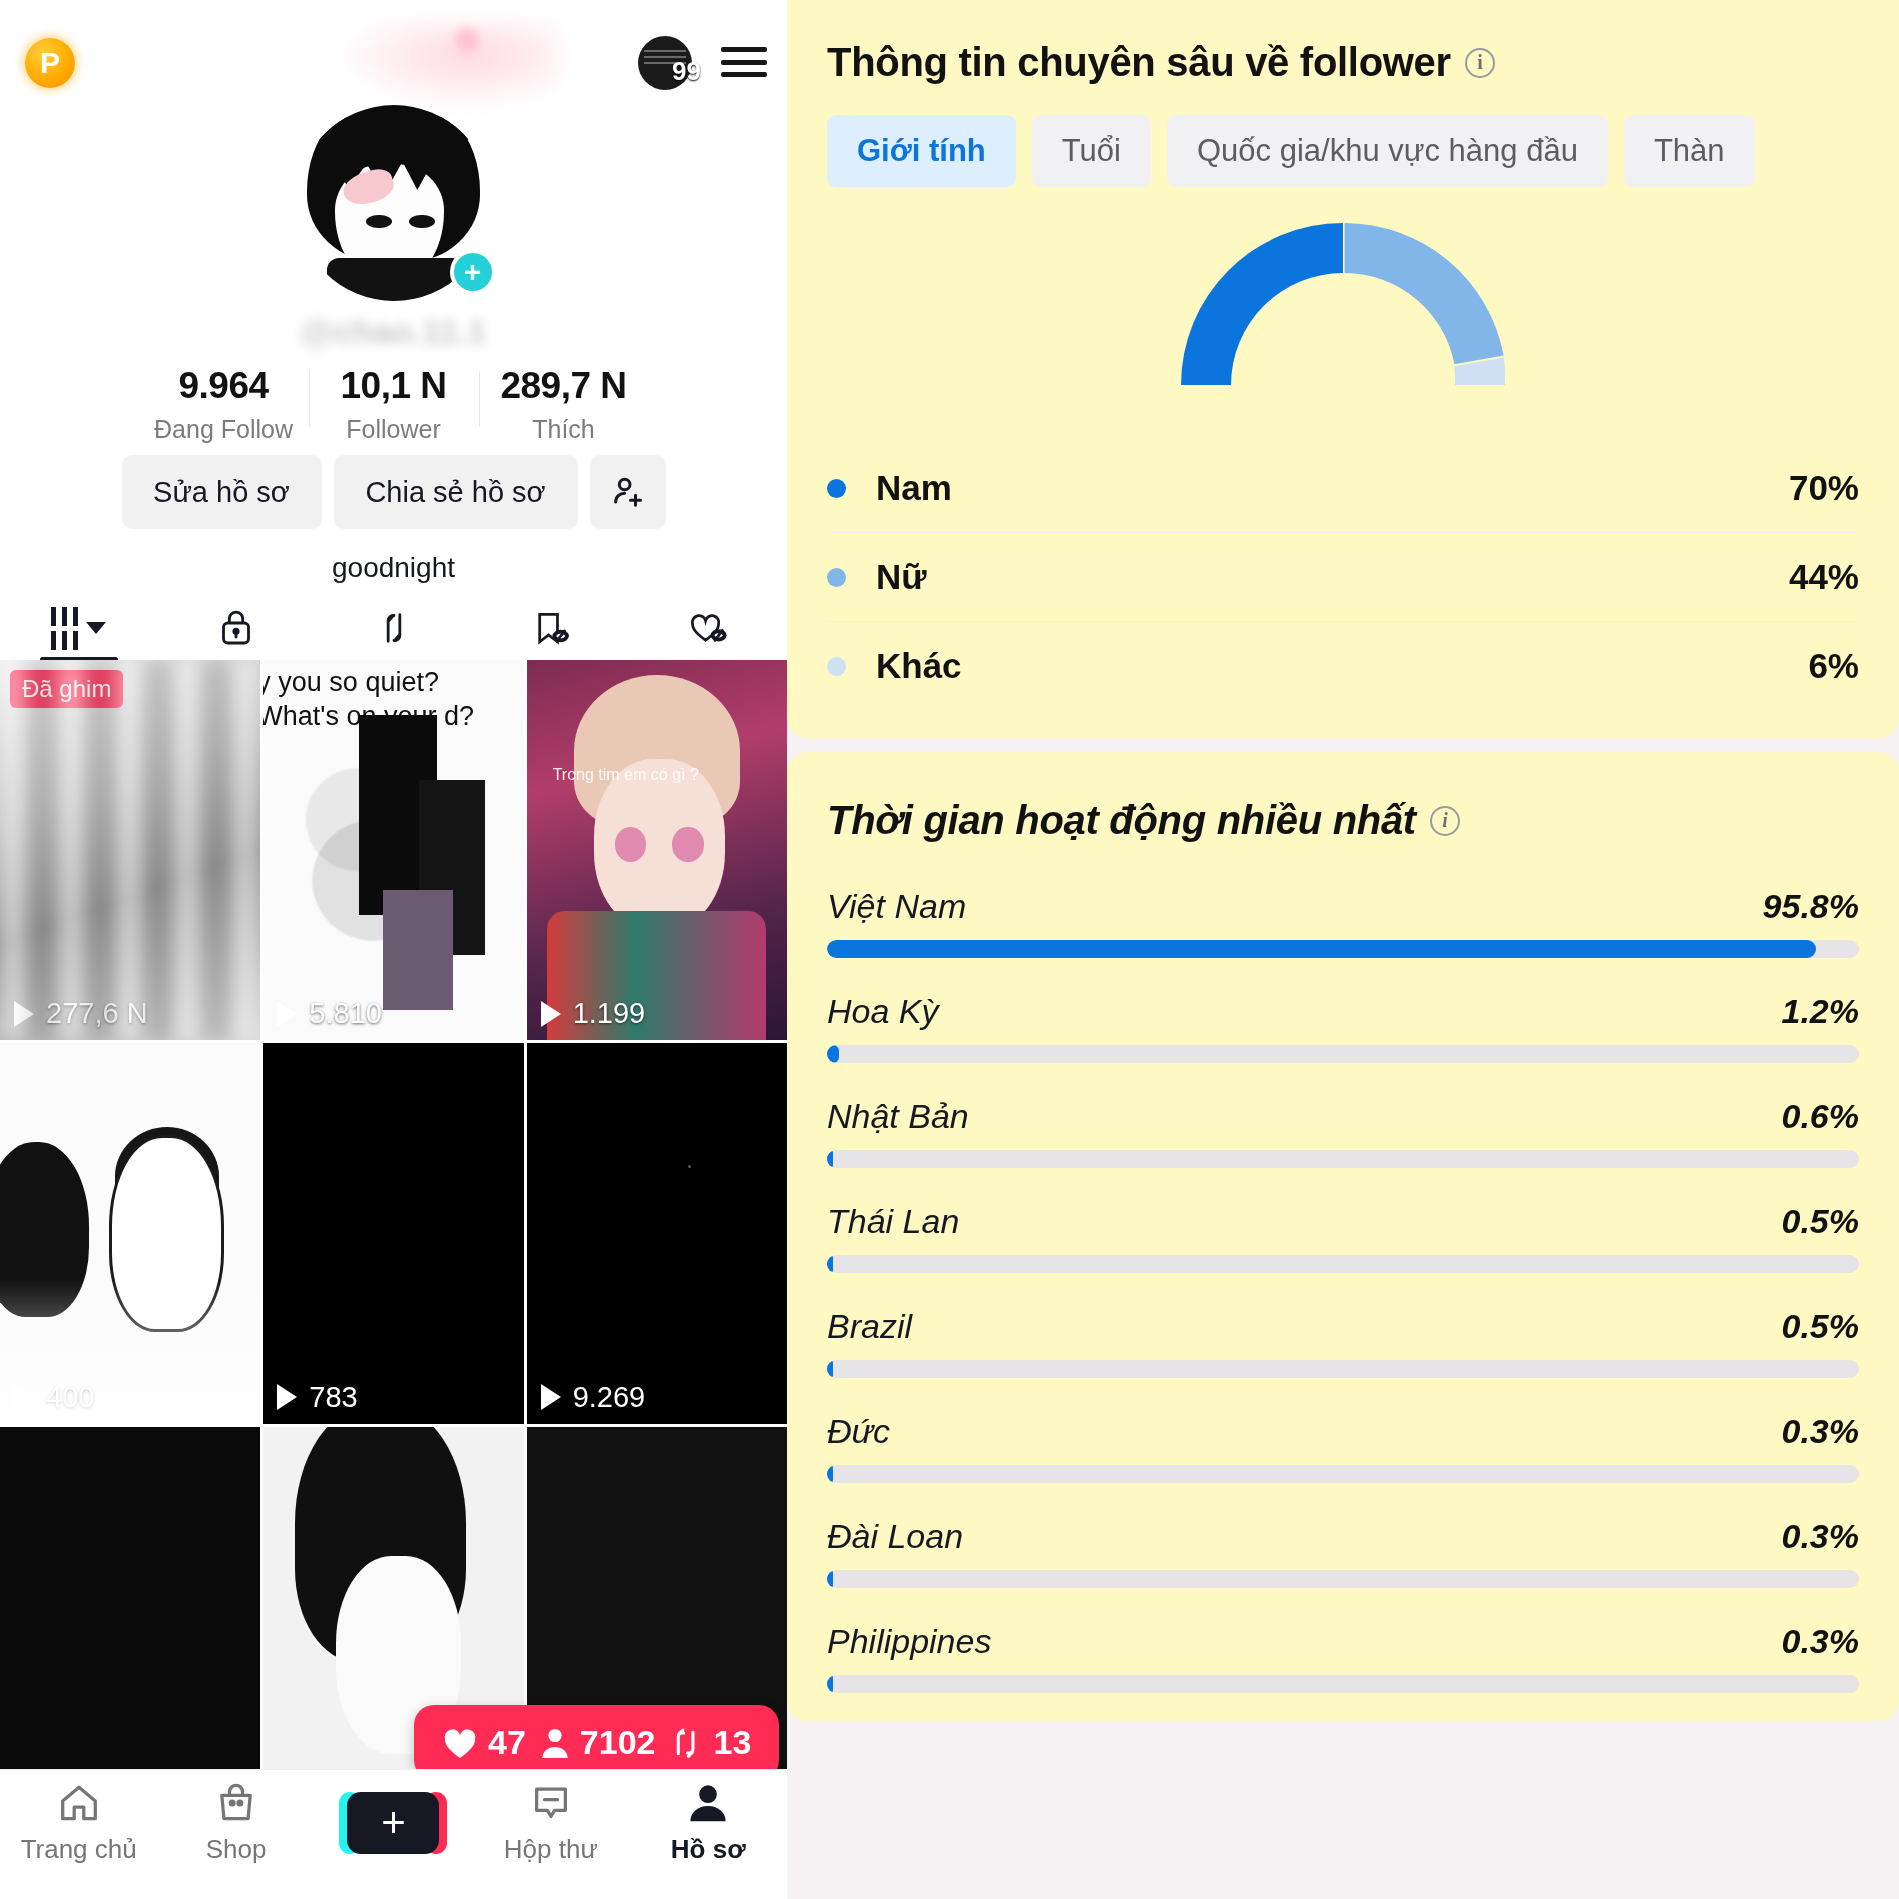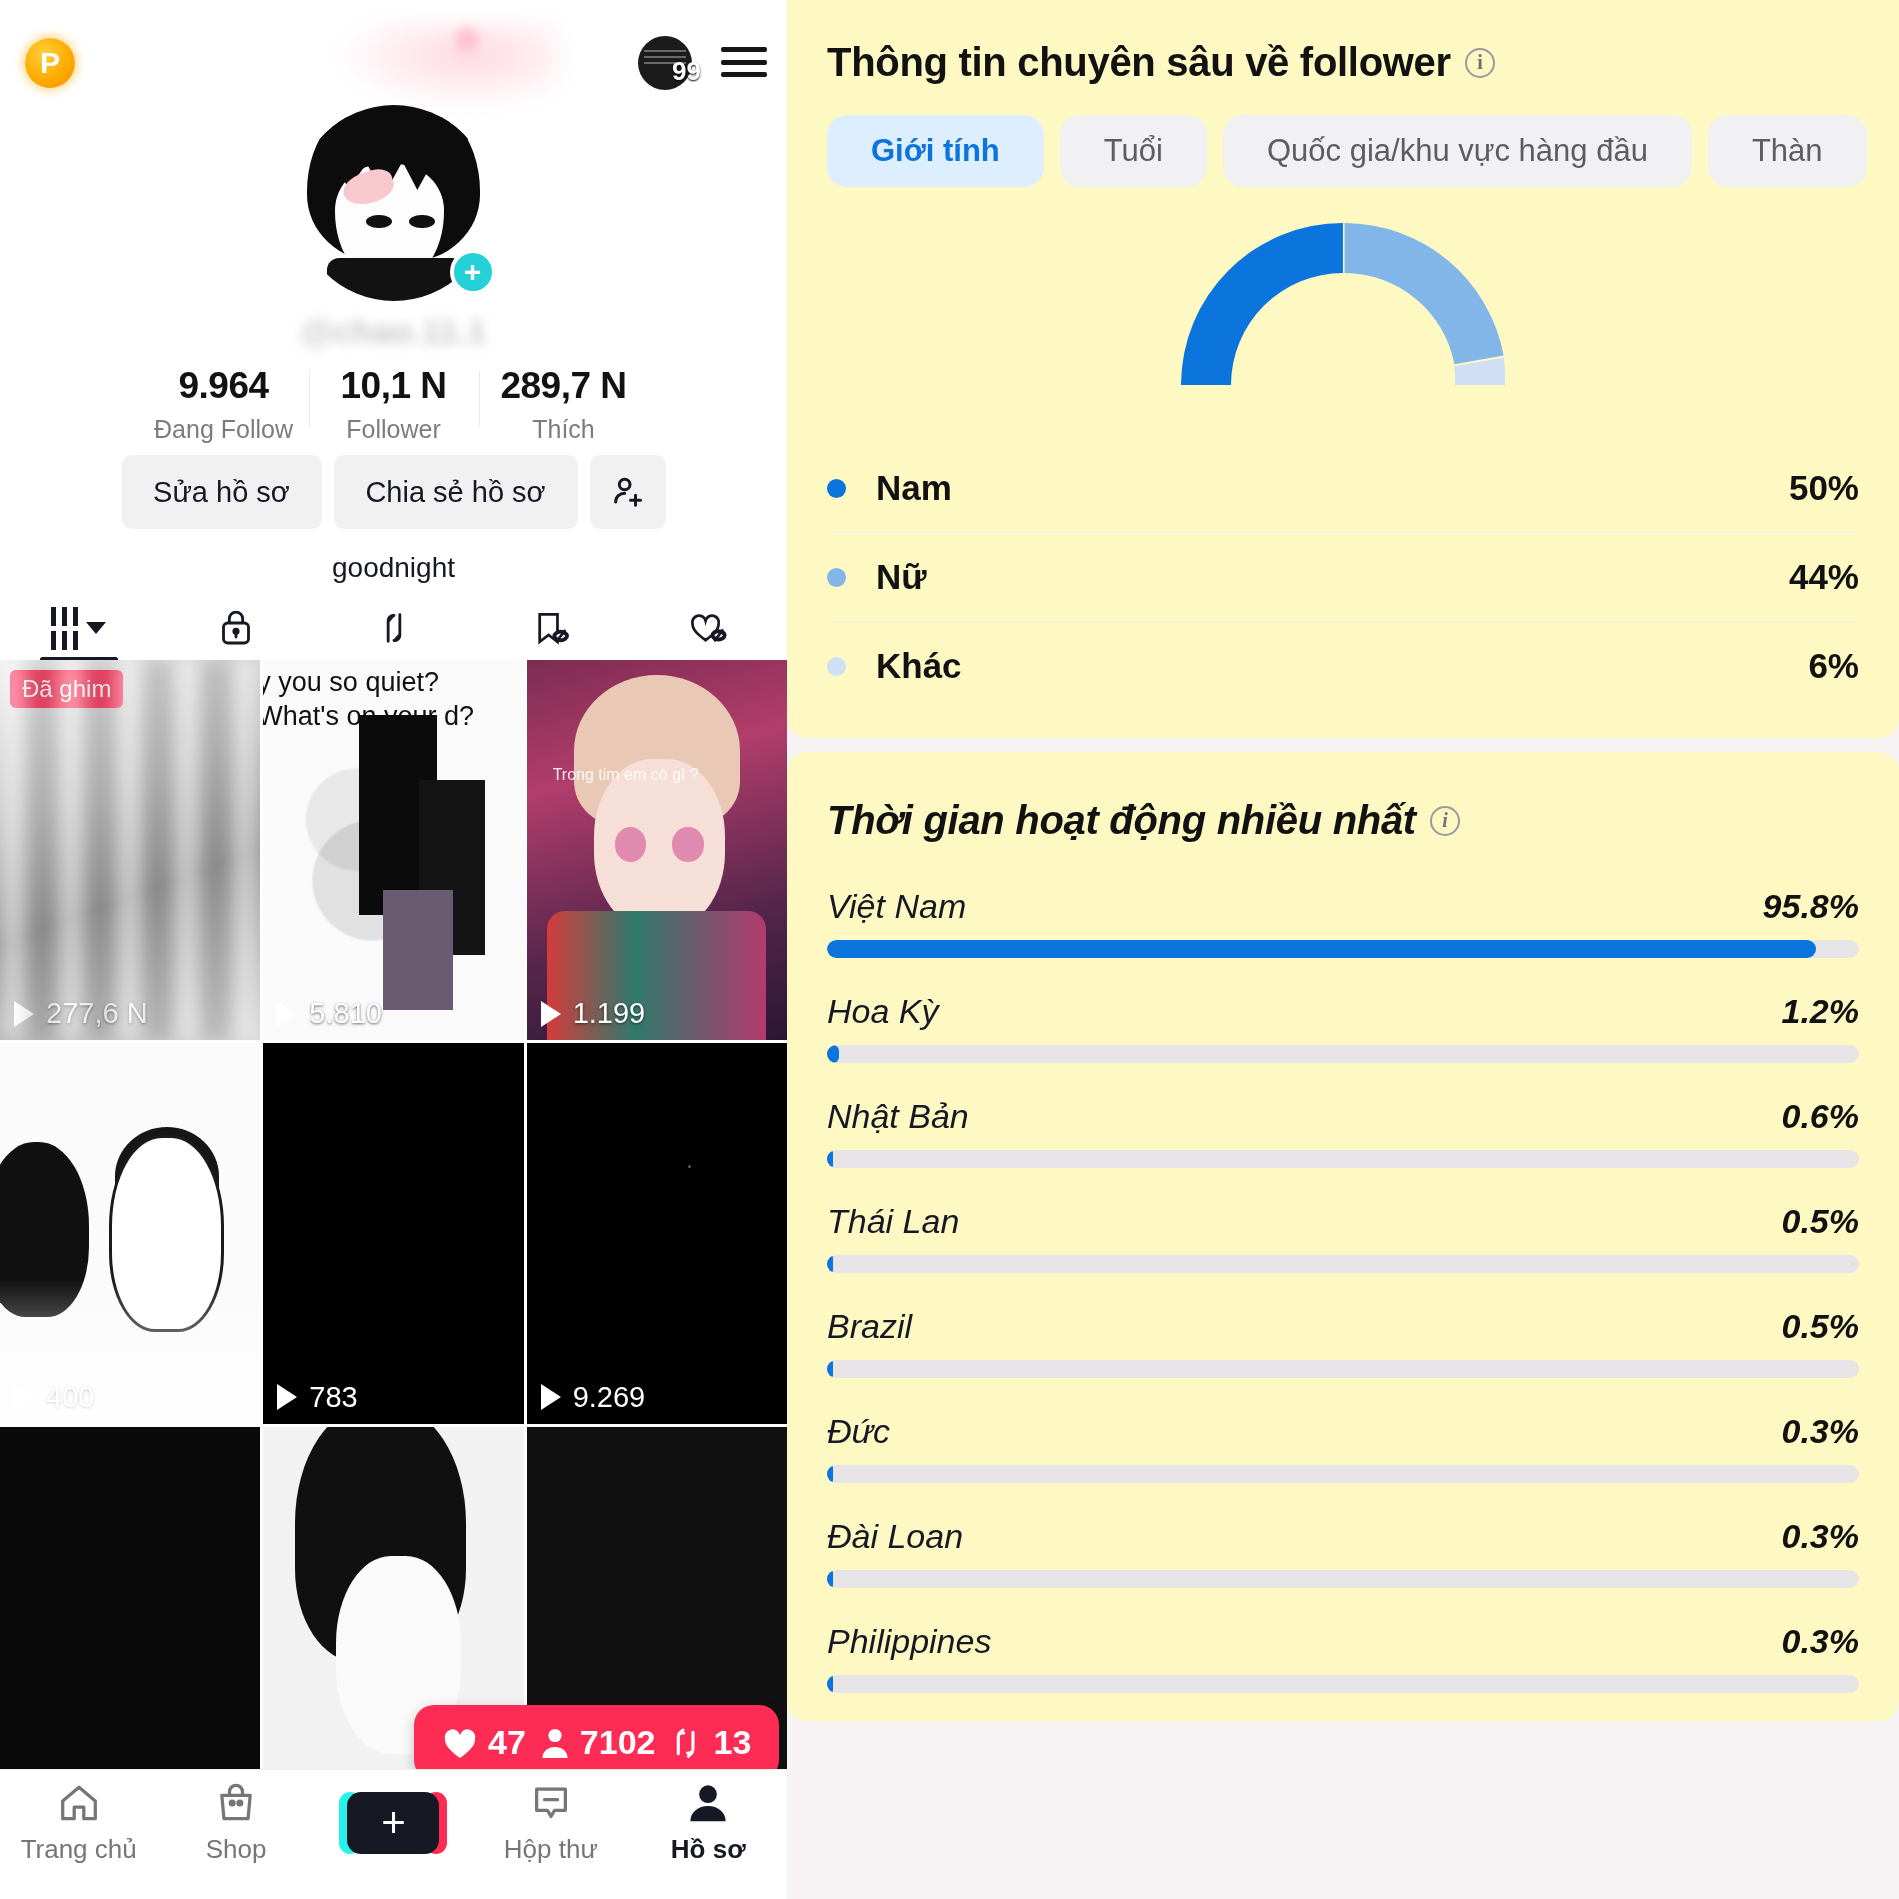--- a/index.html
+++ b/index.html
@@ -244,21 +244,21 @@
     display:flex; align-items:center; gap:14px;
     font-size:40px; font-weight:700; color:#121212; letter-spacing:-0.3px;
   }
   .info-ico{
     width:30px;height:30px;border-radius:50%;border:2.5px solid #9a9a9e;
     display:flex;align-items:center;justify-content:center;
     font-size:20px;color:#6f6f74; font-weight:700; font-family:"Liberation Serif", serif;
   }
   .chips{ display:flex; gap:16px; margin-top:30px; }
   .chip{
-    background:#f1f1f3; border-radius:20px; padding:18px 44px;
+    background:#f1f1f3; border-radius:9px; padding:18px 30px;
     font-size:31px; color:#5c5c63; white-space:nowrap;
   }
   .chip.active{ background:#ddeeff; color:#0b74dd; font-weight:600;}
   .gauge-wrap{ display:flex; justify-content:center; margin-top:28px; height:185px; }
   .legend{ margin-top:44px; }
   .legend-row{
     display:flex; align-items:center; padding:24px 0;
     border-bottom:1px solid #f3eef1;
   }
   .legend-row:last-child{ border-bottom:none;}
@@ -543,21 +543,21 @@
           <path d="M8 170 A162 162 0 0 1 170 8 L170 58 A112 112 0 0 0 58 170 Z" fill="#0b74dd"></path>
           <path d="M171.6 8 A162 162 0 0 1 330.6 140.6 L281.4 149.3 A112 112 0 0 0 171.6 58 Z" fill="#82b5e8"></path>
           <path d="M331 142.6 A162 162 0 0 1 332 170 L282 170 A112 112 0 0 0 281.3 151.3 Z" fill="#cfe0f5"></path>
         </svg>
       </div>
 
       <div class="legend">
         <div class="legend-row">
           <span class="dot" style="background:#0b74dd"></span>
           <span class="name">Nam</span>
-          <span class="val">50%</span>
+          <span class="val">70%</span>
         </div>
         <div class="legend-row">
           <span class="dot" style="background:#82b5e8"></span>
           <span class="name">Nữ</span>
           <span class="val">44%</span>
         </div>
         <div class="legend-row">
           <span class="dot" style="background:#cfe0f5"></span>
           <span class="name">Khác</span>
           <span class="val">6%</span>

